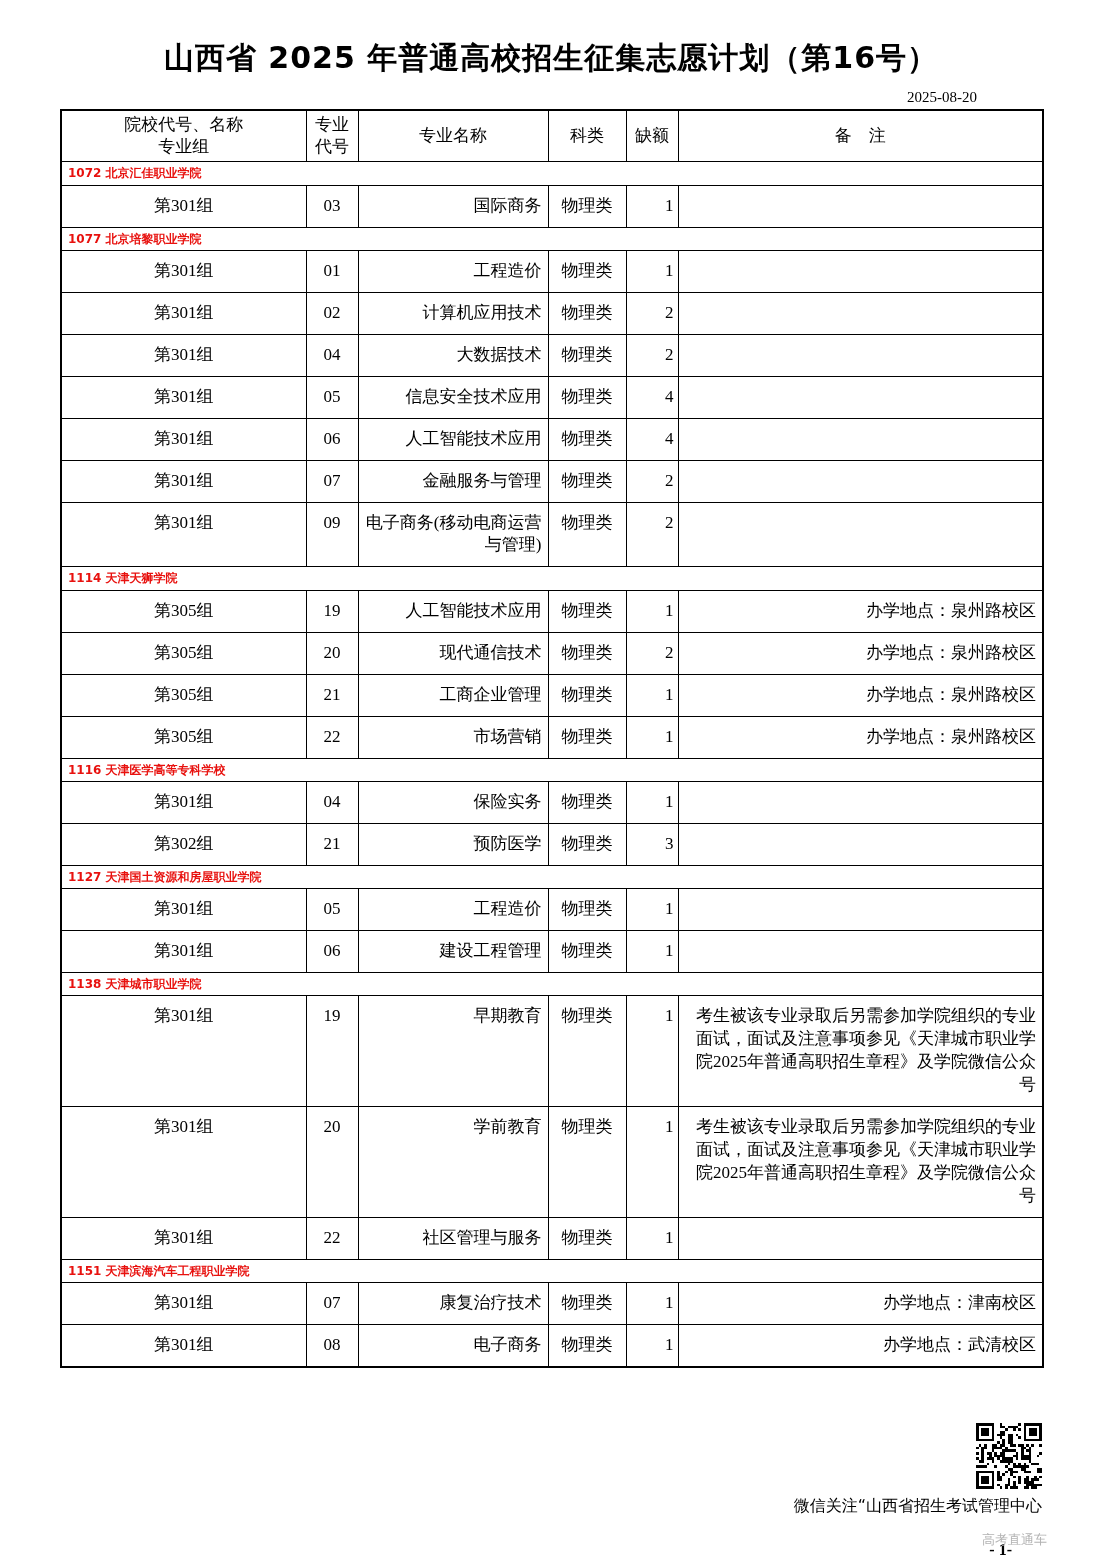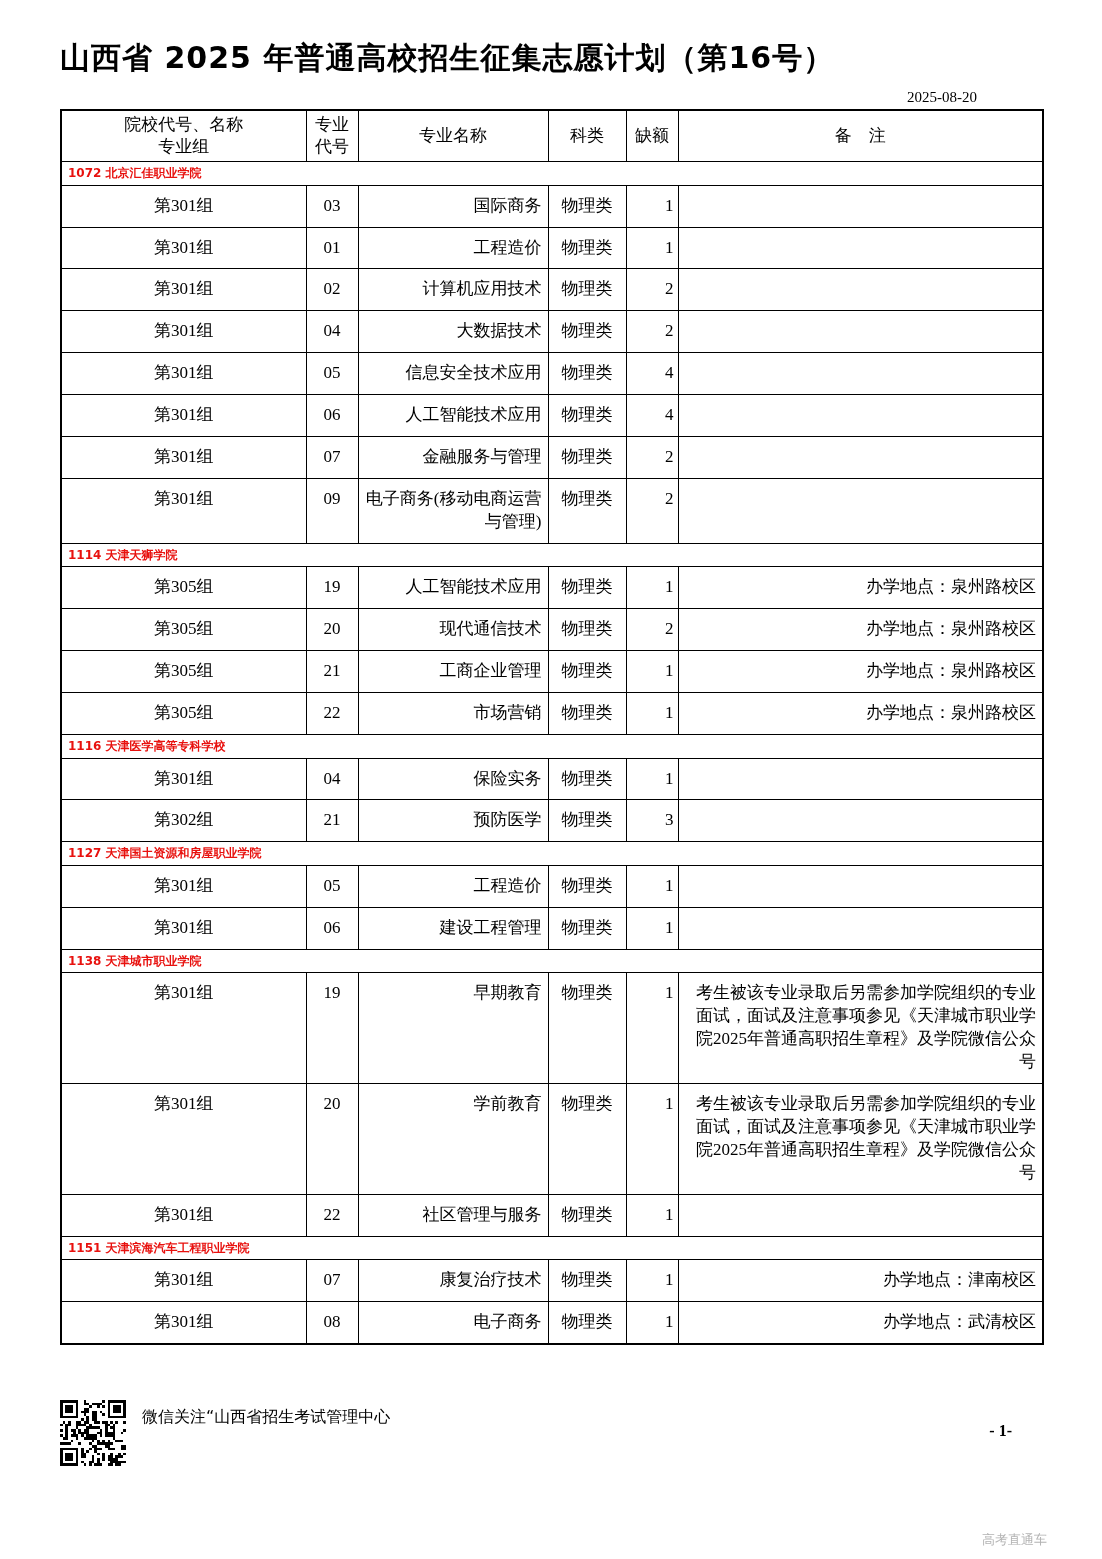--- a/index.html
+++ b/index.html
@@ -12,21 +12,21 @@
     font-family: "Liberation Serif", serif;
     position: relative;
     overflow: hidden;
   }
   .page { padding: 38px 60px 0 60px; }
 
   .title {
     font-family: "DejaVu Sans", sans-serif;
     font-weight: bold;
     font-size: 30px;
-    text-align: left;
+    text-align: center;
     margin: 0 0 10px 0;
     letter-spacing: 1px;
     white-space: nowrap;
   }
   .date {
     text-align: right;
     font-size: 15px;
     padding-right: 65px;
     margin-bottom: 3px;
     font-family: "Liberation Serif", serif;
@@ -66,22 +66,23 @@
   }
   td.cell-group    { text-align: center; padding: 9px 4px; }
   td.cell-code     { text-align: center; padding: 9px 2px; }
   td.cell-major    { text-align: right;   padding: 9px 6px; }
   td.cell-category { text-align: center; padding: 9px 4px; }
   td.cell-vacancy  { text-align: right;  padding: 9px 4px 9px 2px; }
   td.cell-remark   { text-align: right;   padding: 9px 6px; }
 
   .footer {
     display: flex;
-    align-items: flex-start;
+    align-items: flex-end;
     margin-top: 55px;
+    flex-direction: column;
   }
   .qr { width: 66px; height: 66px; flex: 0 0 66px; }
   .qr svg { width: 66px; height: 66px; display: block; shape-rendering: crispEdges; }
   .footer-text {
     margin-left: 16px;
     font-size: 16px;
     line-height: 1.6;
     padding-top: 4px;
     font-family: "DejaVu Sans", sans-serif;
   }
@@ -140,20 +141,23 @@
         <tr class="school-row">
           <td colspan="6">1072 北京汇佳职业学院</td>
         </tr>
         <tr>
           <td class="cell-group">第301组</td>
           <td class="cell-code">03</td>
           <td class="cell-major">国际商务</td>
           <td class="cell-category">物理类</td>
           <td class="cell-vacancy">1</td>
           <td class="cell-remark"></td>
+        </tr>
+        <tr class="school-row">
+          <td colspan="6">1077 北京培黎职业学院</td>
         </tr>
         <tr>
           <td class="cell-group">第301组</td>
           <td class="cell-code">01</td>
           <td class="cell-major">工程造价</td>
           <td class="cell-category">物理类</td>
           <td class="cell-vacancy">1</td>
           <td class="cell-remark"></td>
         </tr>
         <tr>

